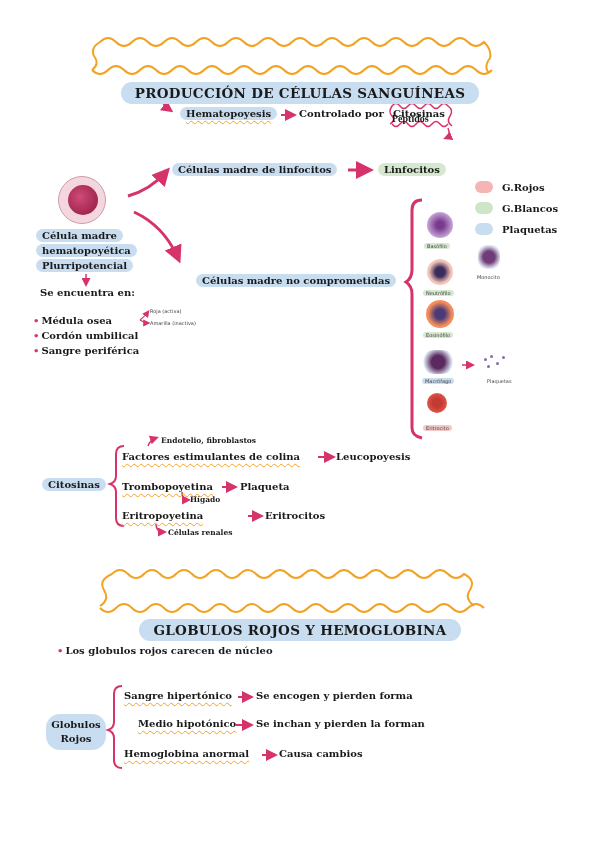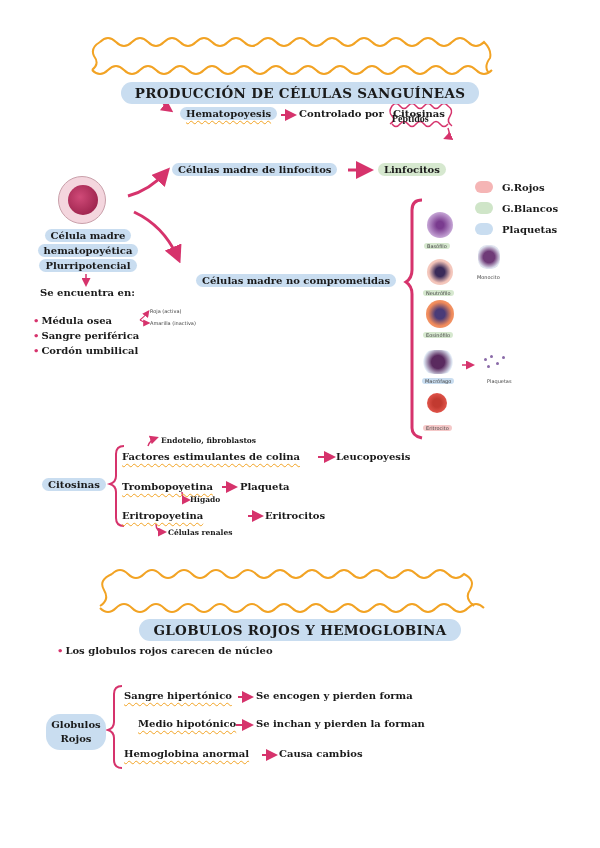--- a/index.html
+++ b/index.html
@@ -91,32 +91,32 @@
   <div>
     <span class="legend-dot" style="background:#c9ddf0;"></span>
     <span class="b t10">Plaquetas</span>
   </div>
 </div>
 
 <div class="cell" style="left:58px; top:176px; width:46px; height:46px; background:#f4d6de; border:1px solid #c9a0aa;">
   <div class="cell" style="left:9px; top:8px; width:30px; height:30px; background:radial-gradient(circle at 40% 40%, #d04a78, #8e1840);"></div>
 </div>
 
-<div class="abs b t10" style="left:28px; top:228px; width:120px; text-align:center; line-height:15px;">
+<div class="abs b t10" style="left:36px; top:228px; width:120px; line-height:15px;">
   <div><span class="pill-blue">Célula madre</span></div>
   <div><span class="pill-blue">hematopoyética</span></div>
   <div><span class="pill-blue">Plurripotencial</span></div>
 </div>
 
 <span class="abs b t10" style="left:40px; top:287px;">Se encuentra en:</span>
 
 <div class="abs b t10" style="left:33px; top:313px; line-height:15px;">
   <div class="bullet">Médula osea</div>
+  <div class="bullet">Cordón umbilical</div>
   <div class="bullet">Sangre periférica</div>
-  <div class="bullet">Cordón umbilical</div>
 </div>
 <span class="abs t5" style="left:150px; top:308px;">Roja (activa)</span>
 <span class="abs t5" style="left:150px; top:320px;">Amarilla (inactiva)</span>
 
 <span class="abs b t10 pill-blue" style="left:196px; top:274px;">Células madre no comprometidas</span>
 
 <div class="cell" style="left:427px; top:212px; width:26px; height:26px; background:radial-gradient(circle, #7a3b8f 20%, #c6a6d6 70%, #e6d7ee);"></div>
 <span class="cell-label" style="left:424px; top:243px; background:#d6e8cf;">Basófilo</span>
 
 <div class="cell" style="left:478px; top:245px; width:22px; height:24px; border-radius:40%; background:radial-gradient(circle, #6f3b78 35%, #dfe3ef 70%);"></div>

